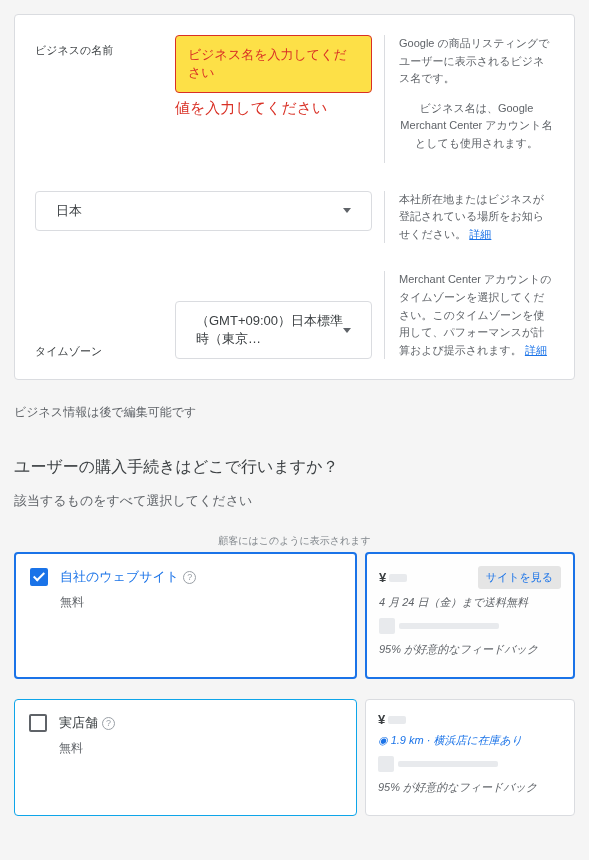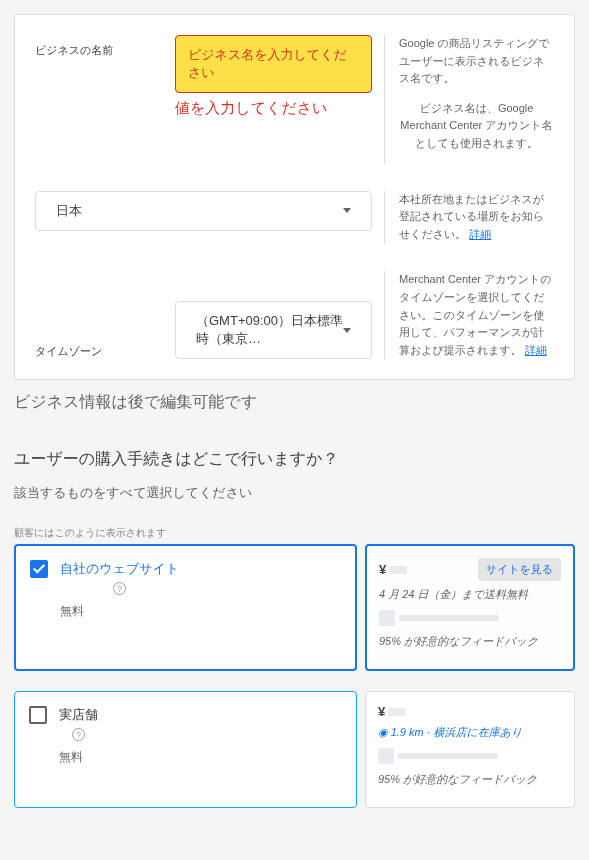--- a/index.html
+++ b/index.html
@@ -10,30 +10,30 @@
 .field-row { display: flex; margin-bottom: 28px; }
 .field-row:last-child { margin-bottom: 0; align-items: flex-end; }
 .field-label { width: 140px; font-size: 11px; color: #3c4043; padding-top: 8px; }
 .field-input-area { flex: 1; padding-right: 12px; }
 .field-help { width: 170px; font-size: 11px; color: #5f6368; line-height: 1.6; border-left: 1px solid #dadce0; padding-left: 14px; }
 .input-error { border: 1px solid #d93025; border-radius: 4px; padding: 10px 12px; width: 100%; color: #d93025; font-size: 13px; background: #fde047; }
 .error-msg { color: #d93025; font-size: 15px; margin-top: 6px; }
 .select-box { border: 1px solid #dadce0; border-radius: 4px; padding: 10px 20px; width: 100%; font-size: 13px; background: #fff; display: flex; justify-content: space-between; align-items: center; cursor: pointer; }
 .chevron { width: 0; height: 0; border-left: 4px solid transparent; border-right: 4px solid transparent; border-top: 5px solid #5f6368; }
 .link { color: #1a73e8; text-decoration: underline; cursor: pointer; }
-.note { font-size: 16px; color: #5f6368; margin: 12px 0 36px 0; }
+.note { font-size: 12px; color: #5f6368; margin: 24px 0 36px 0; }
 .subtitle { font-size: 13px; color: #5f6368; margin-bottom: 24px; }
-.right-note { font-size: 10px; color: #80868b; text-align: left; margin-bottom: 4px; }
+.right-note { font-size: 10px; color: #80868b; text-align: center; margin-bottom: 4px; }
 .option-row { display: flex; gap: 8px; margin-bottom: 20px; }
 .option-left { flex: 1; background: #fff; border: 1px solid #0ea5e9; border-radius: 4px; padding: 14px; display: flex; gap: 12px; align-items: flex-start; }
 .option-row.selected .option-left { border: 2px solid #1a73e8; }
 .checkbox { width: 18px; height: 18px; border: 2px solid #5f6368; border-radius: 2px; cursor: pointer; flex-shrink: 0; position: relative; }
 .checkbox.checked { background: #1a73e8; border-color: #1a73e8; }
 .checkbox.checked::after { content: ""; position: absolute; left: 4px; top: 0px; width: 4px; height: 9px; border: solid #fff; border-width: 0 2px 2px 0; transform: rotate(45deg); }
-.option-title { color: #1a73e8; font-size: 13px; font-weight: 500; display: flex; align-items: center; gap: 4px; flex-direction: column; }
+.option-title { color: #1a73e8; font-size: 13px; font-weight: 500; display: flex; align-items: center; gap: 4px; }
 .option-title.dark { color: #3c4043; }
 .help-icon { width: 13px; height: 13px; border: 1px solid #9aa0a6; border-radius: 50%; font-size: 9px; color: #9aa0a6; display: inline-flex; align-items: center; justify-content: center; }
 .option-sub { font-size: 12px; color: #5f6368; margin-top: 8px; }
 .preview { width: 210px; background: #fff; border: 1px solid #dadce0; border-radius: 4px; padding: 12px; font-size: 11px; }
 .option-row.selected .preview { border: 2px solid #1a73e8; background:#fefefe; }
 .preview-price { display: flex; justify-content: space-between; align-items: center; margin-bottom: 6px; }
 .price-yen { font-weight: bold; font-size: 13px; }
 .gray-bar { display: inline-block; background: #e8eaed; border-radius: 2px; }
 .btn-view { background: #e5e5e5; color: #1a73e8; font-size: 11px; padding: 4px 8px; border-radius: 3px; }
 .preview-line { color: #5f6368; margin-bottom: 8px; font-style: italic; }

